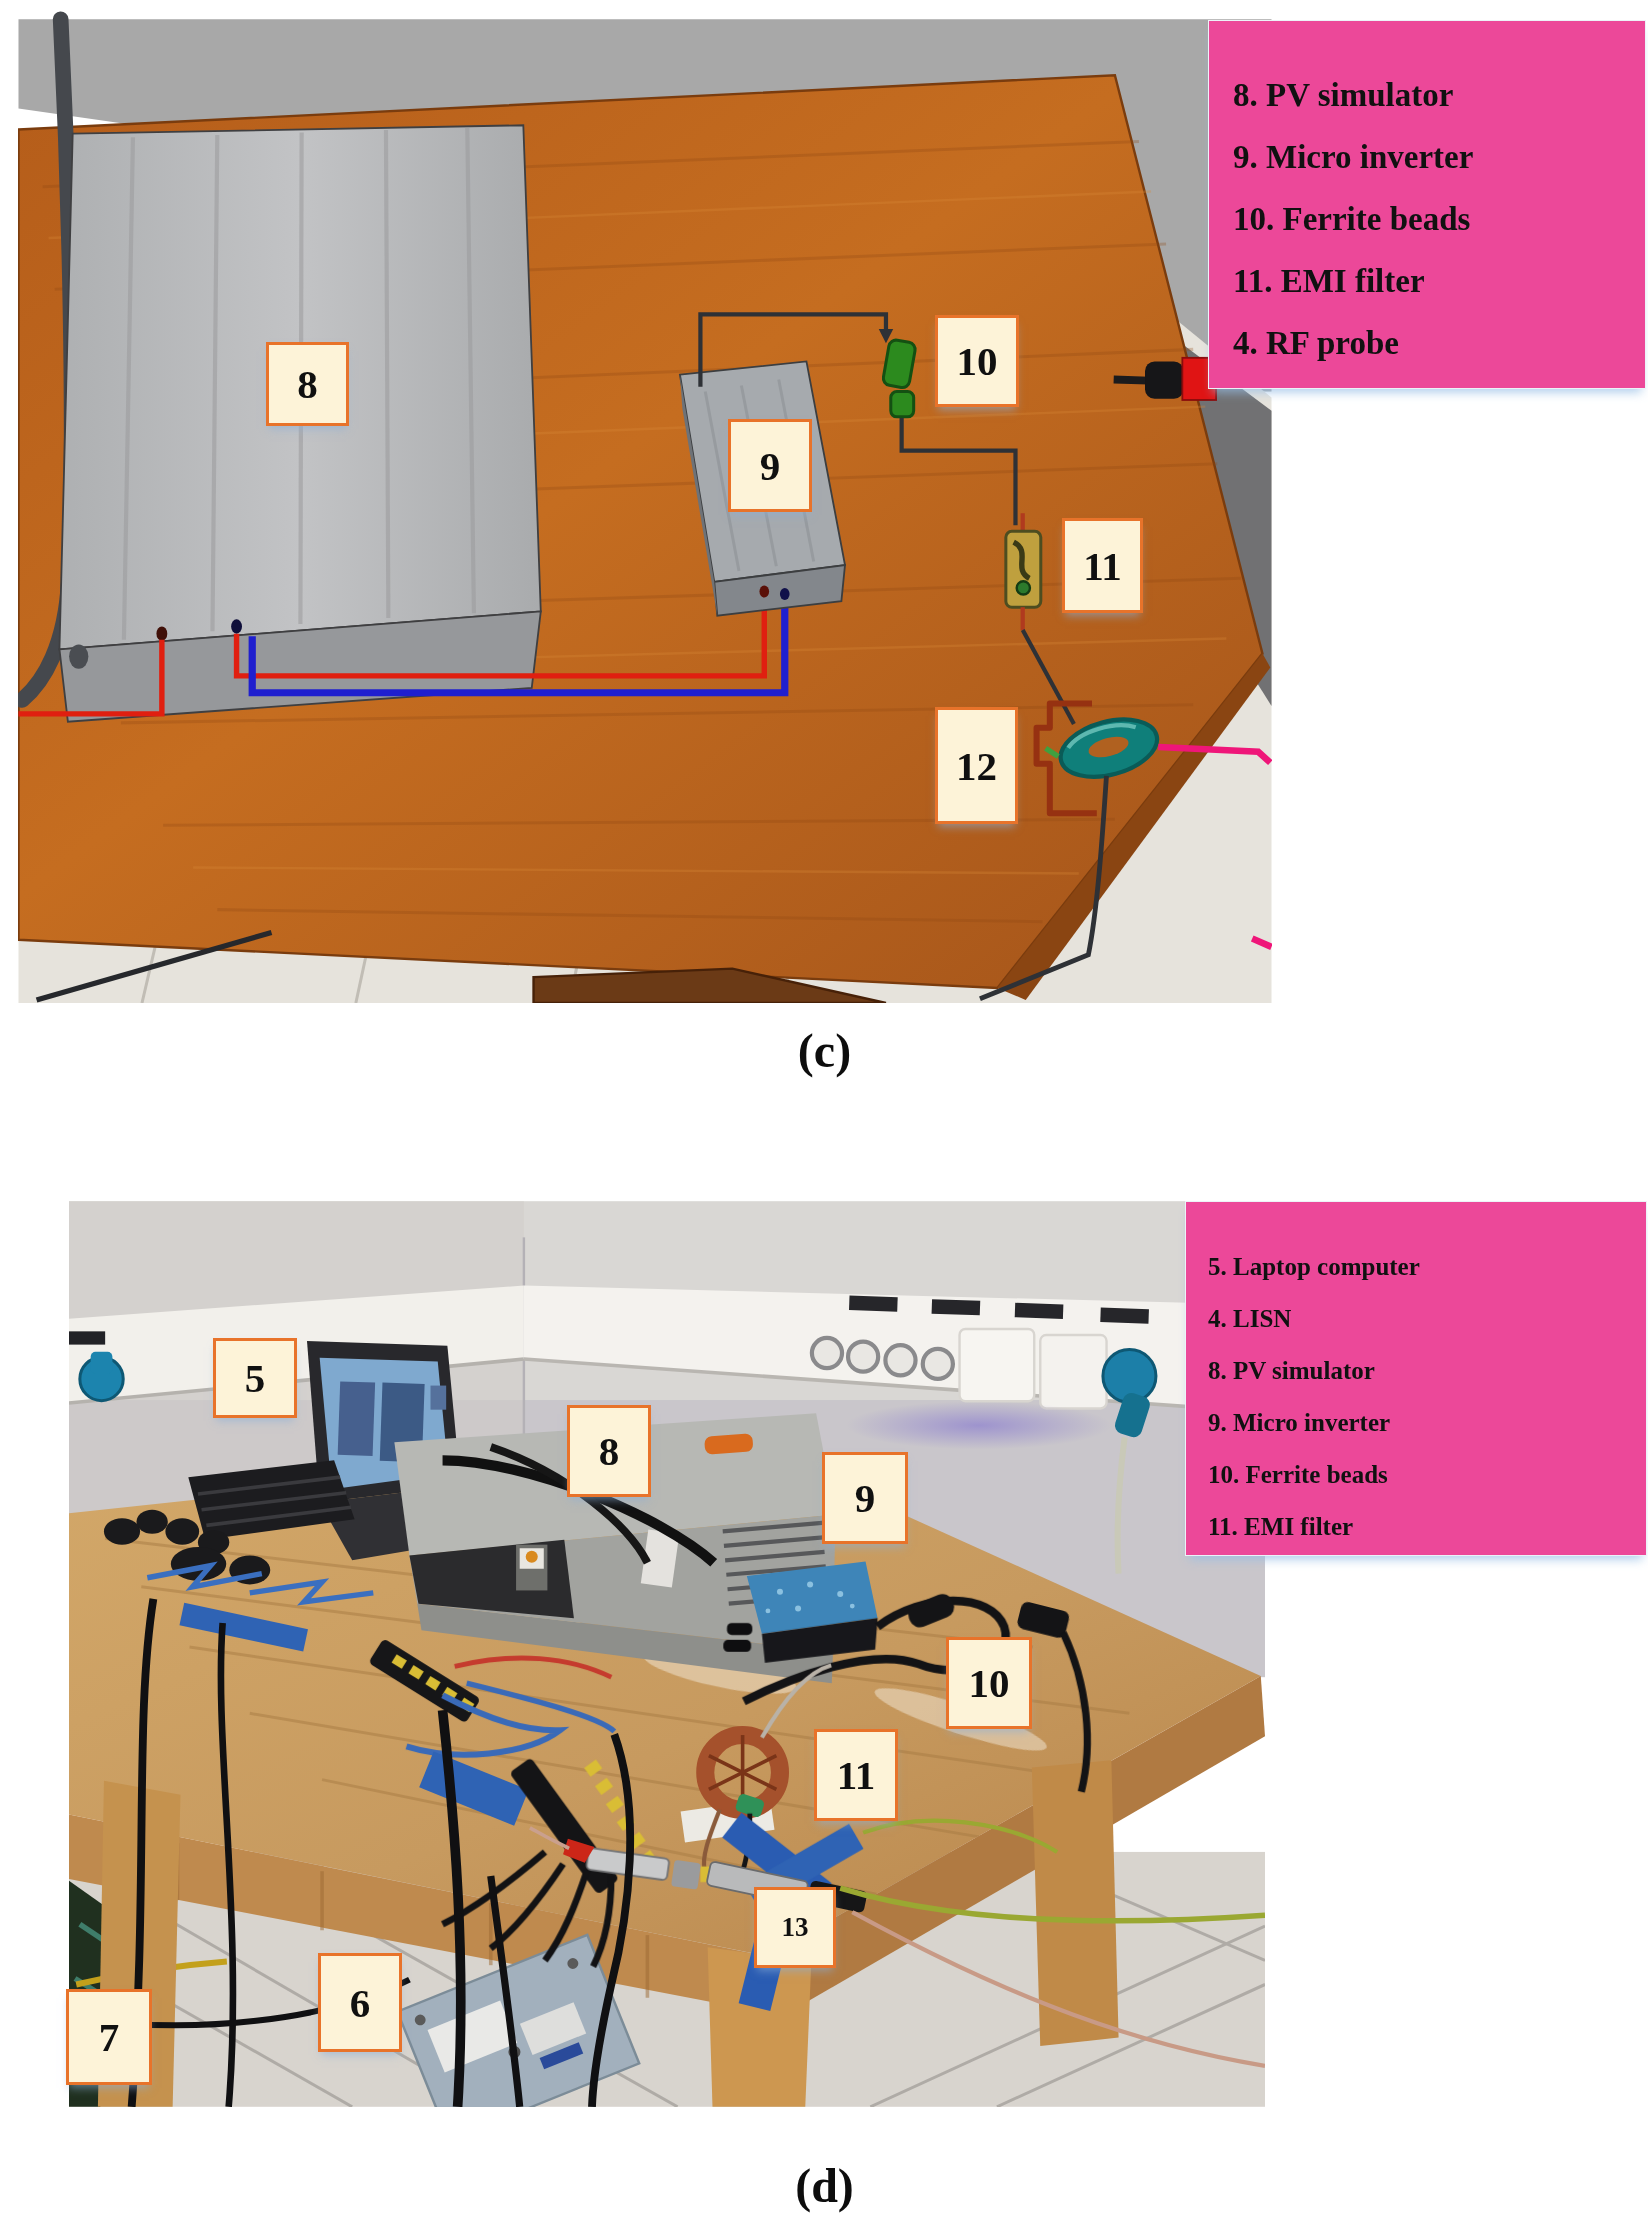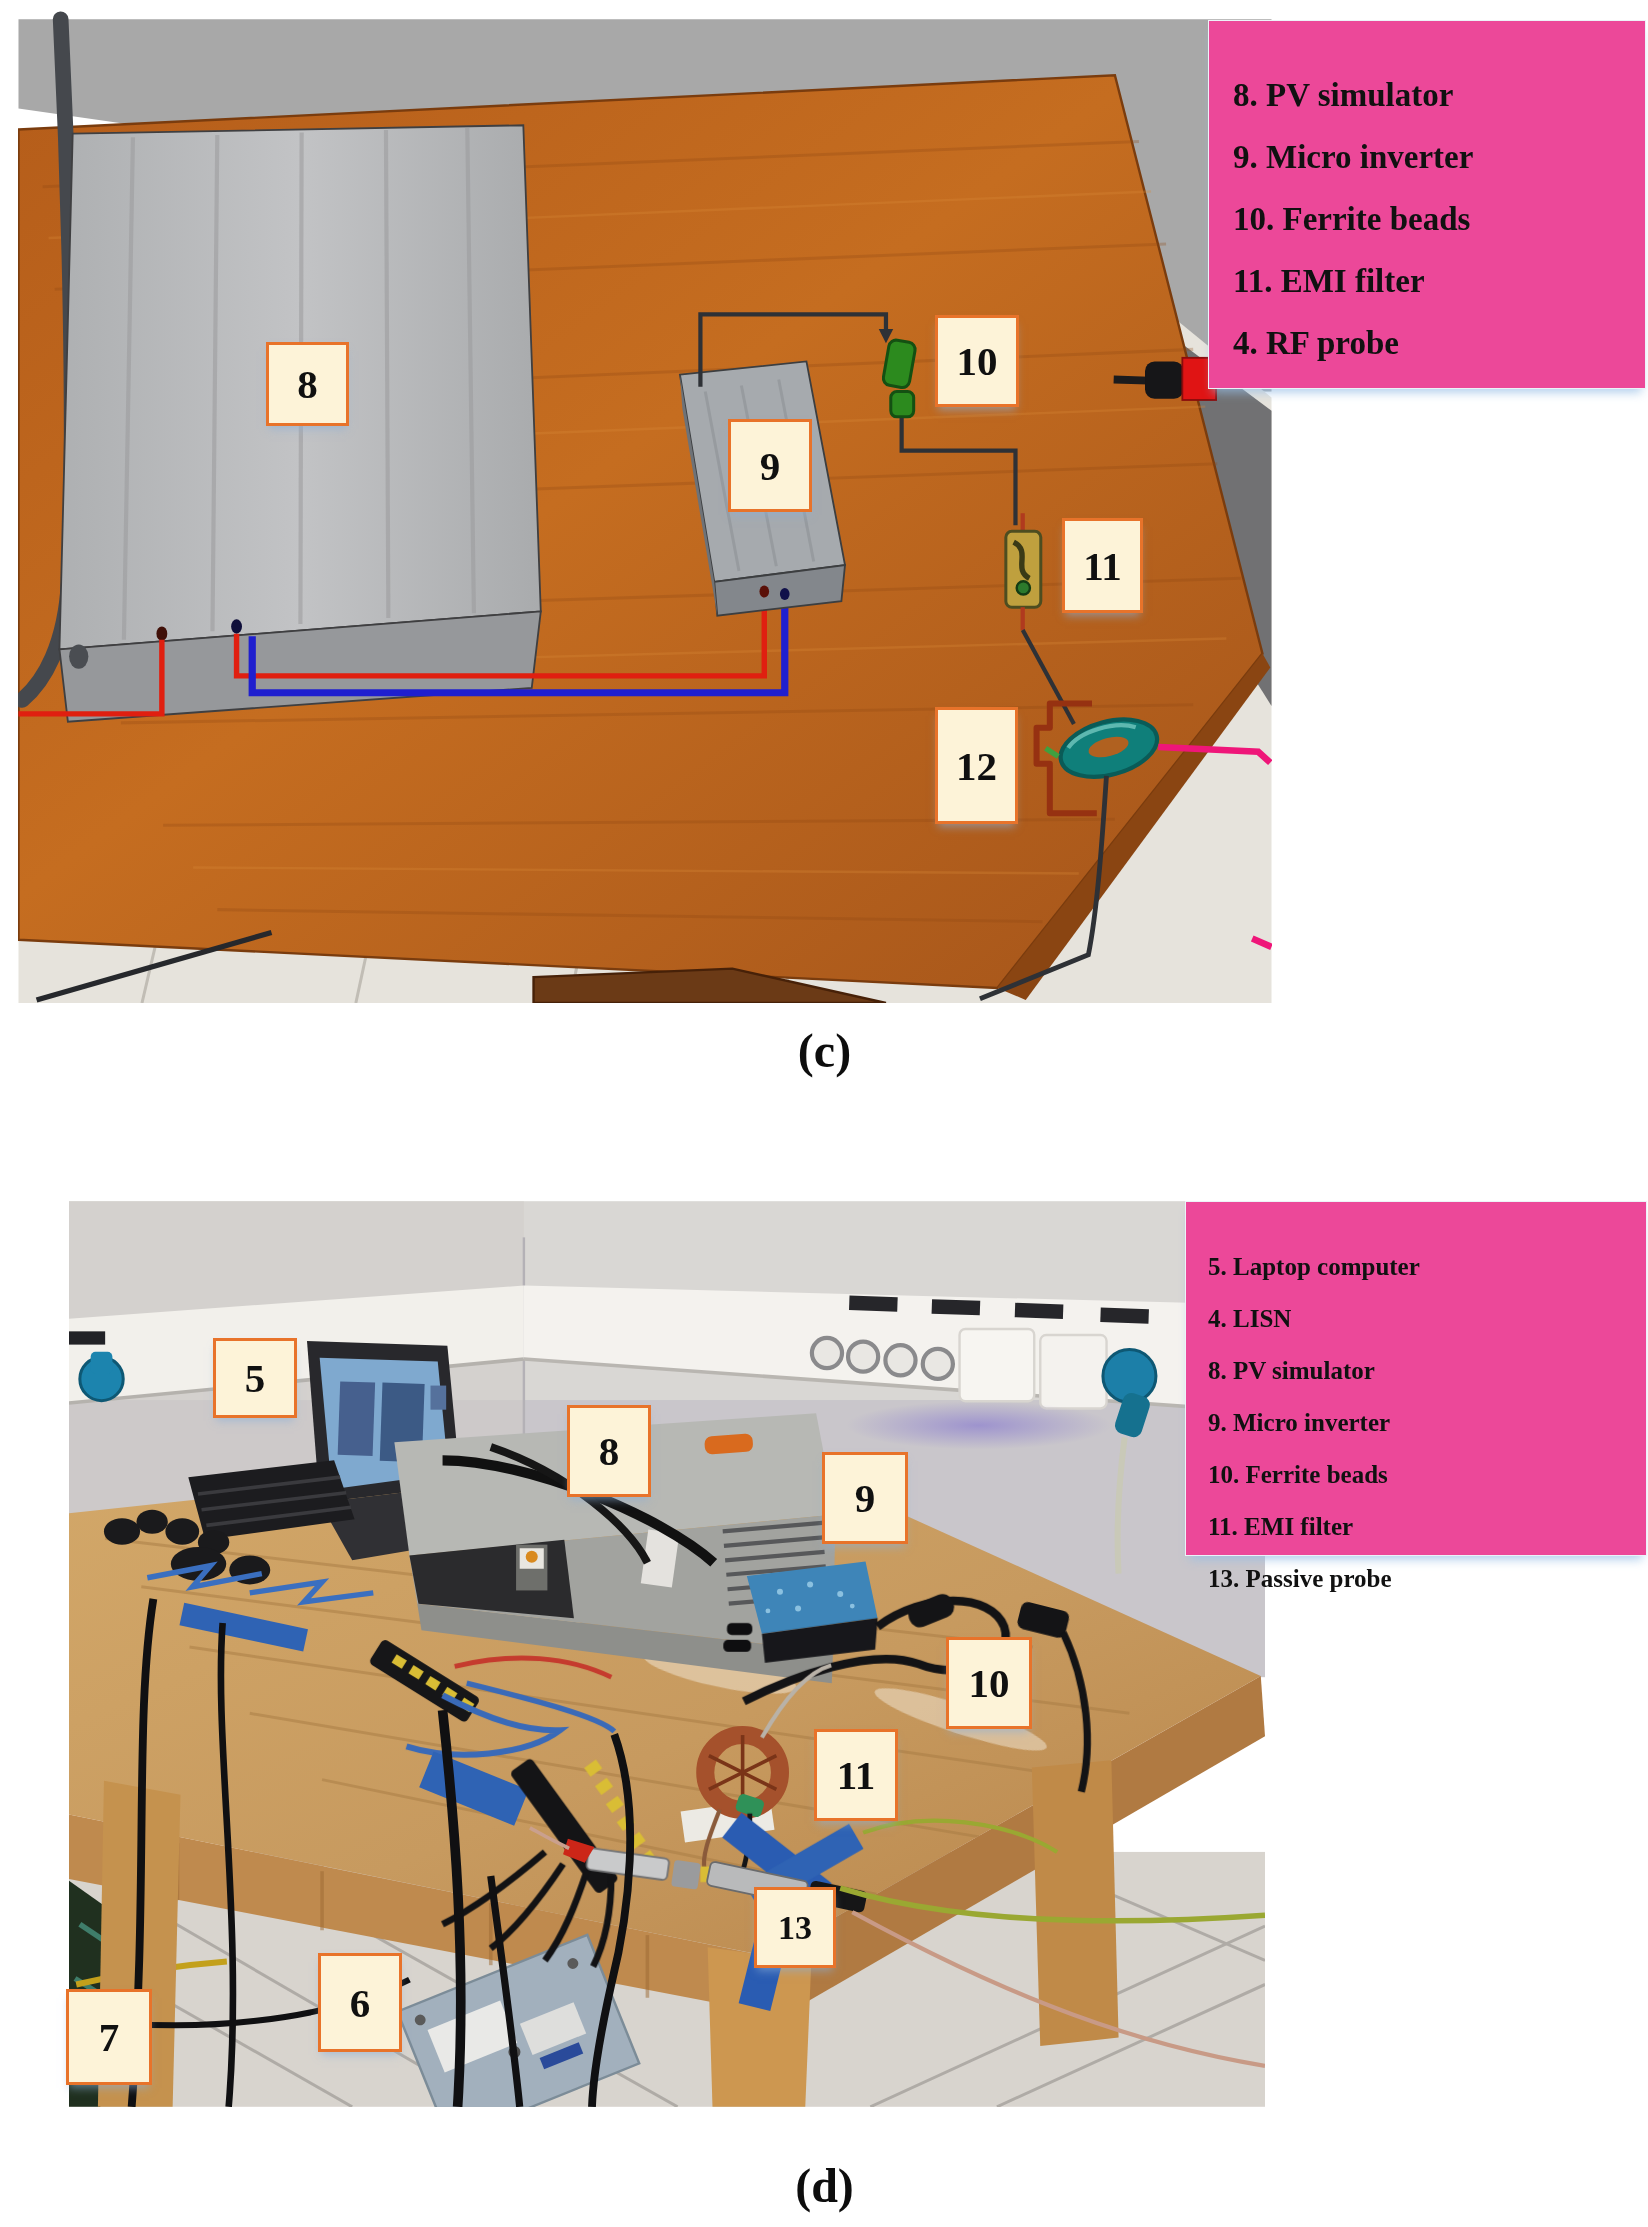--- a/index.html
+++ b/index.html
@@ -422,32 +422,31 @@
       <path d="M0,1355 C210,1385 430,1360 565,1292" stroke-width="10"></path>
       <path d="M905,885 C950,1010 930,1180 900,1300 C880,1390 870,1450 868,1503" stroke-width="13"></path>
     </g>
   </svg>
 
   <div class="marker" style="left:213px;top:1338px;width:84px;height:80px;font-size:41px">5</div>
   <div class="marker" style="left:567px;top:1405px;width:84px;height:92px;font-size:41px">8</div>
   <div class="marker" style="left:822px;top:1452px;width:86px;height:92px;font-size:41px">9</div>
   <div class="marker" style="left:946px;top:1637px;width:86px;height:92px;font-size:41px">10</div>
   <div class="marker" style="left:814px;top:1729px;width:84px;height:92px;font-size:41px">11</div>
-  <div class="marker" style="left:754px;top:1887px;width:82px;height:81px;font-size:34px">13</div>
+  <div class="marker" style="left:754px;top:1887px;width:82px;height:81px;font-size:27px">13</div>
   <div class="marker" style="left:318px;top:1953px;width:84px;height:99px;font-size:41px">6</div>
   <div class="marker" style="left:66px;top:1989px;width:86px;height:96px;font-size:41px">7</div>
 
   <div id="legend-d" class="legend">
     <ul>
       <li>5. Laptop computer</li>
       <li>4. LISN</li>
       <li>8. PV simulator</li>
       <li>9. Micro inverter</li>
       <li>10. Ferrite beads</li>
       <li>11. EMI filter</li>
-      <li>13. Passive probe</li>
     </ul>
   </div>
 
   <div id="caption-d" class="caption">(d)</div>
 
 </div>
 
 
 </body></html>

